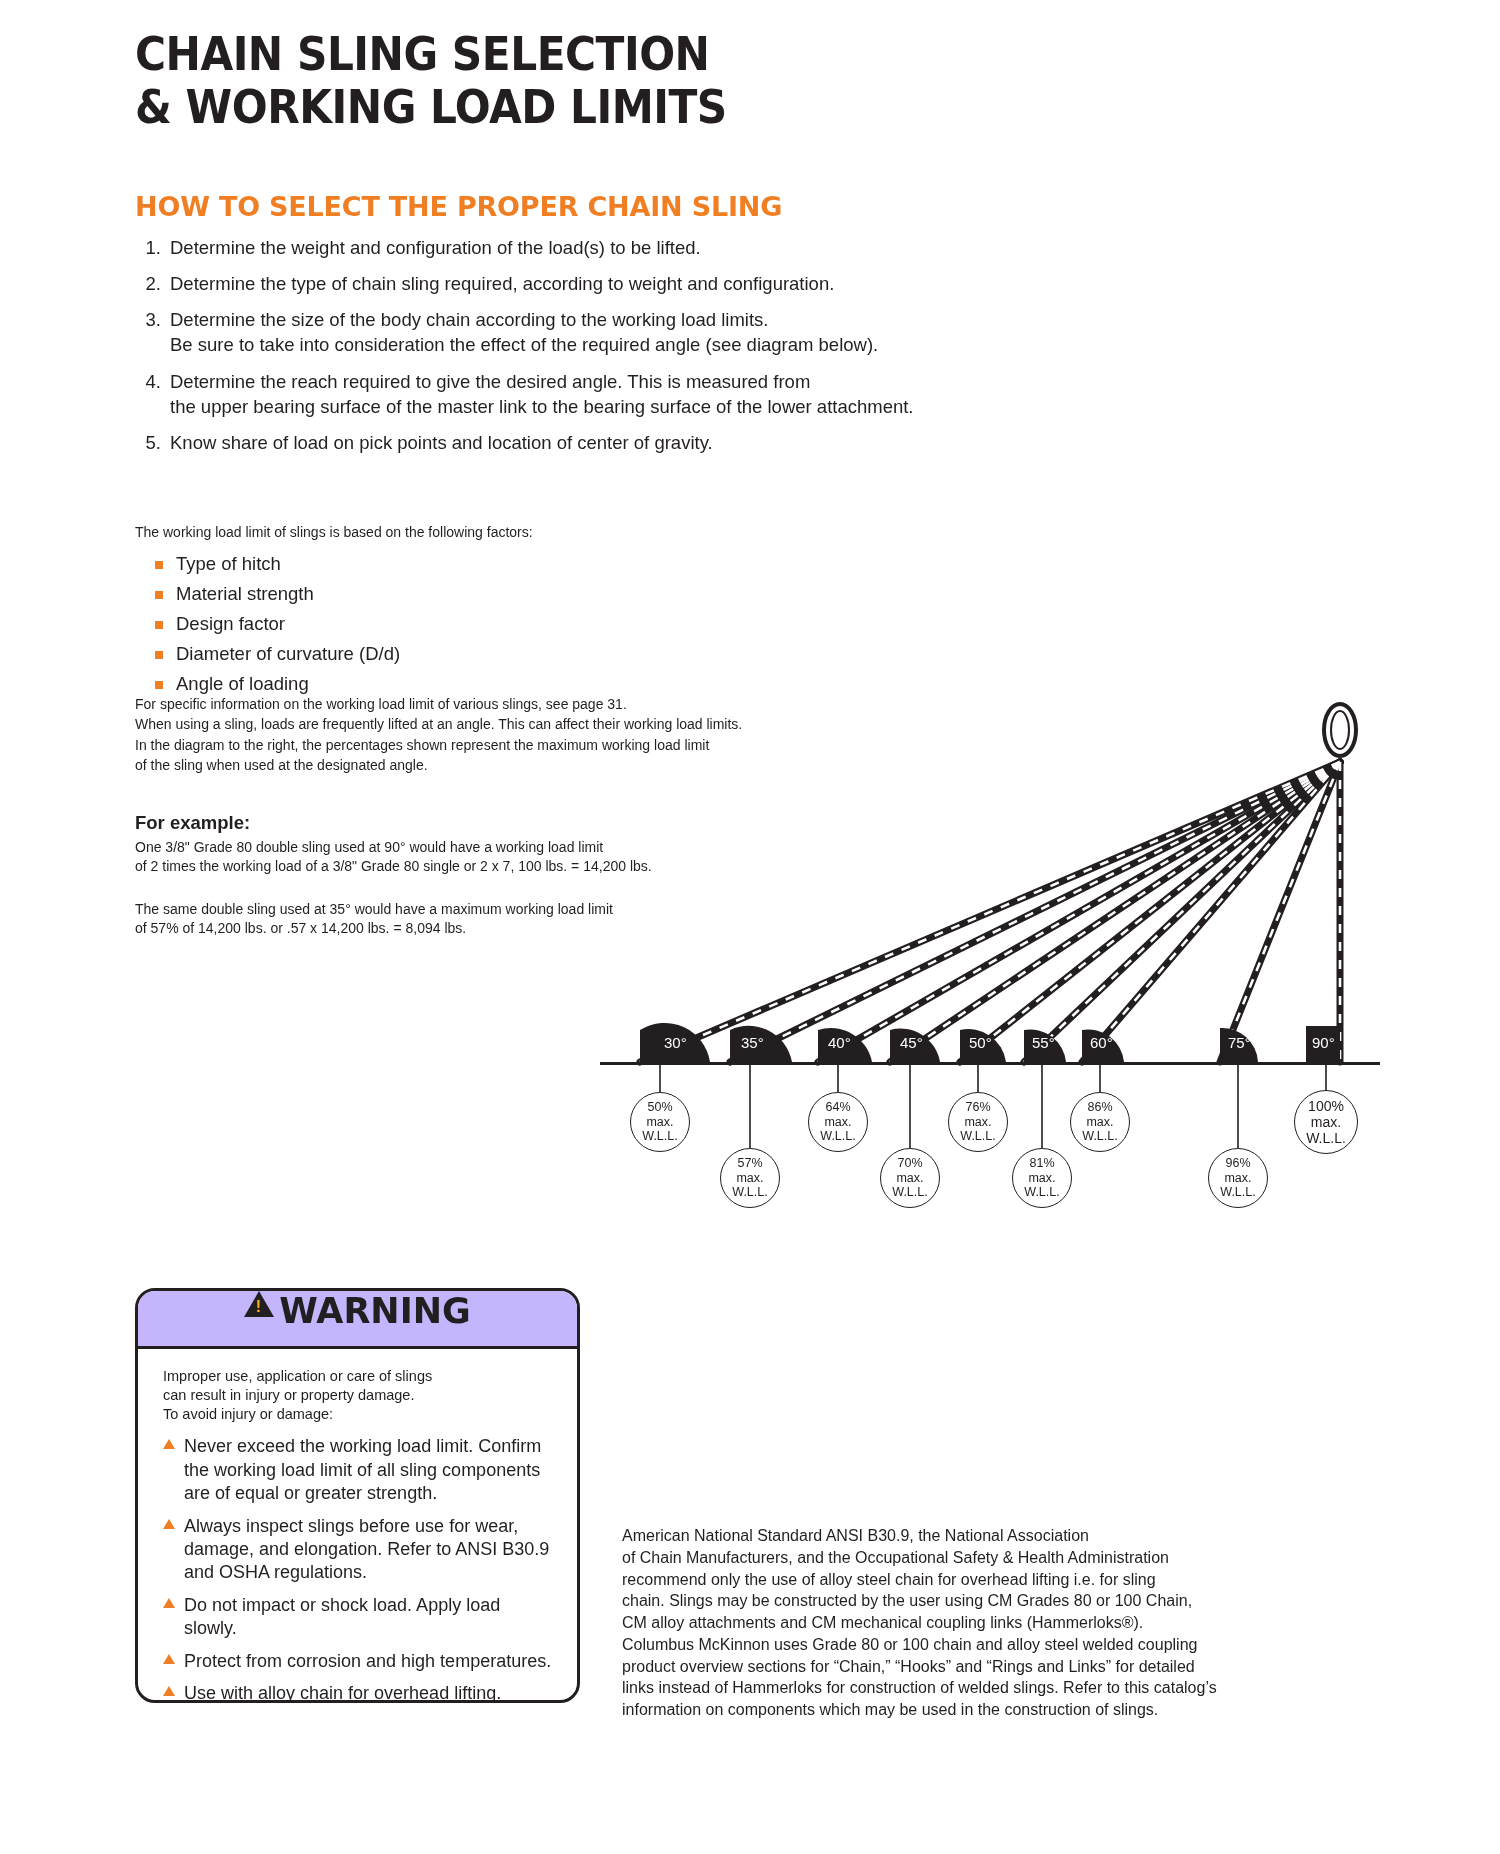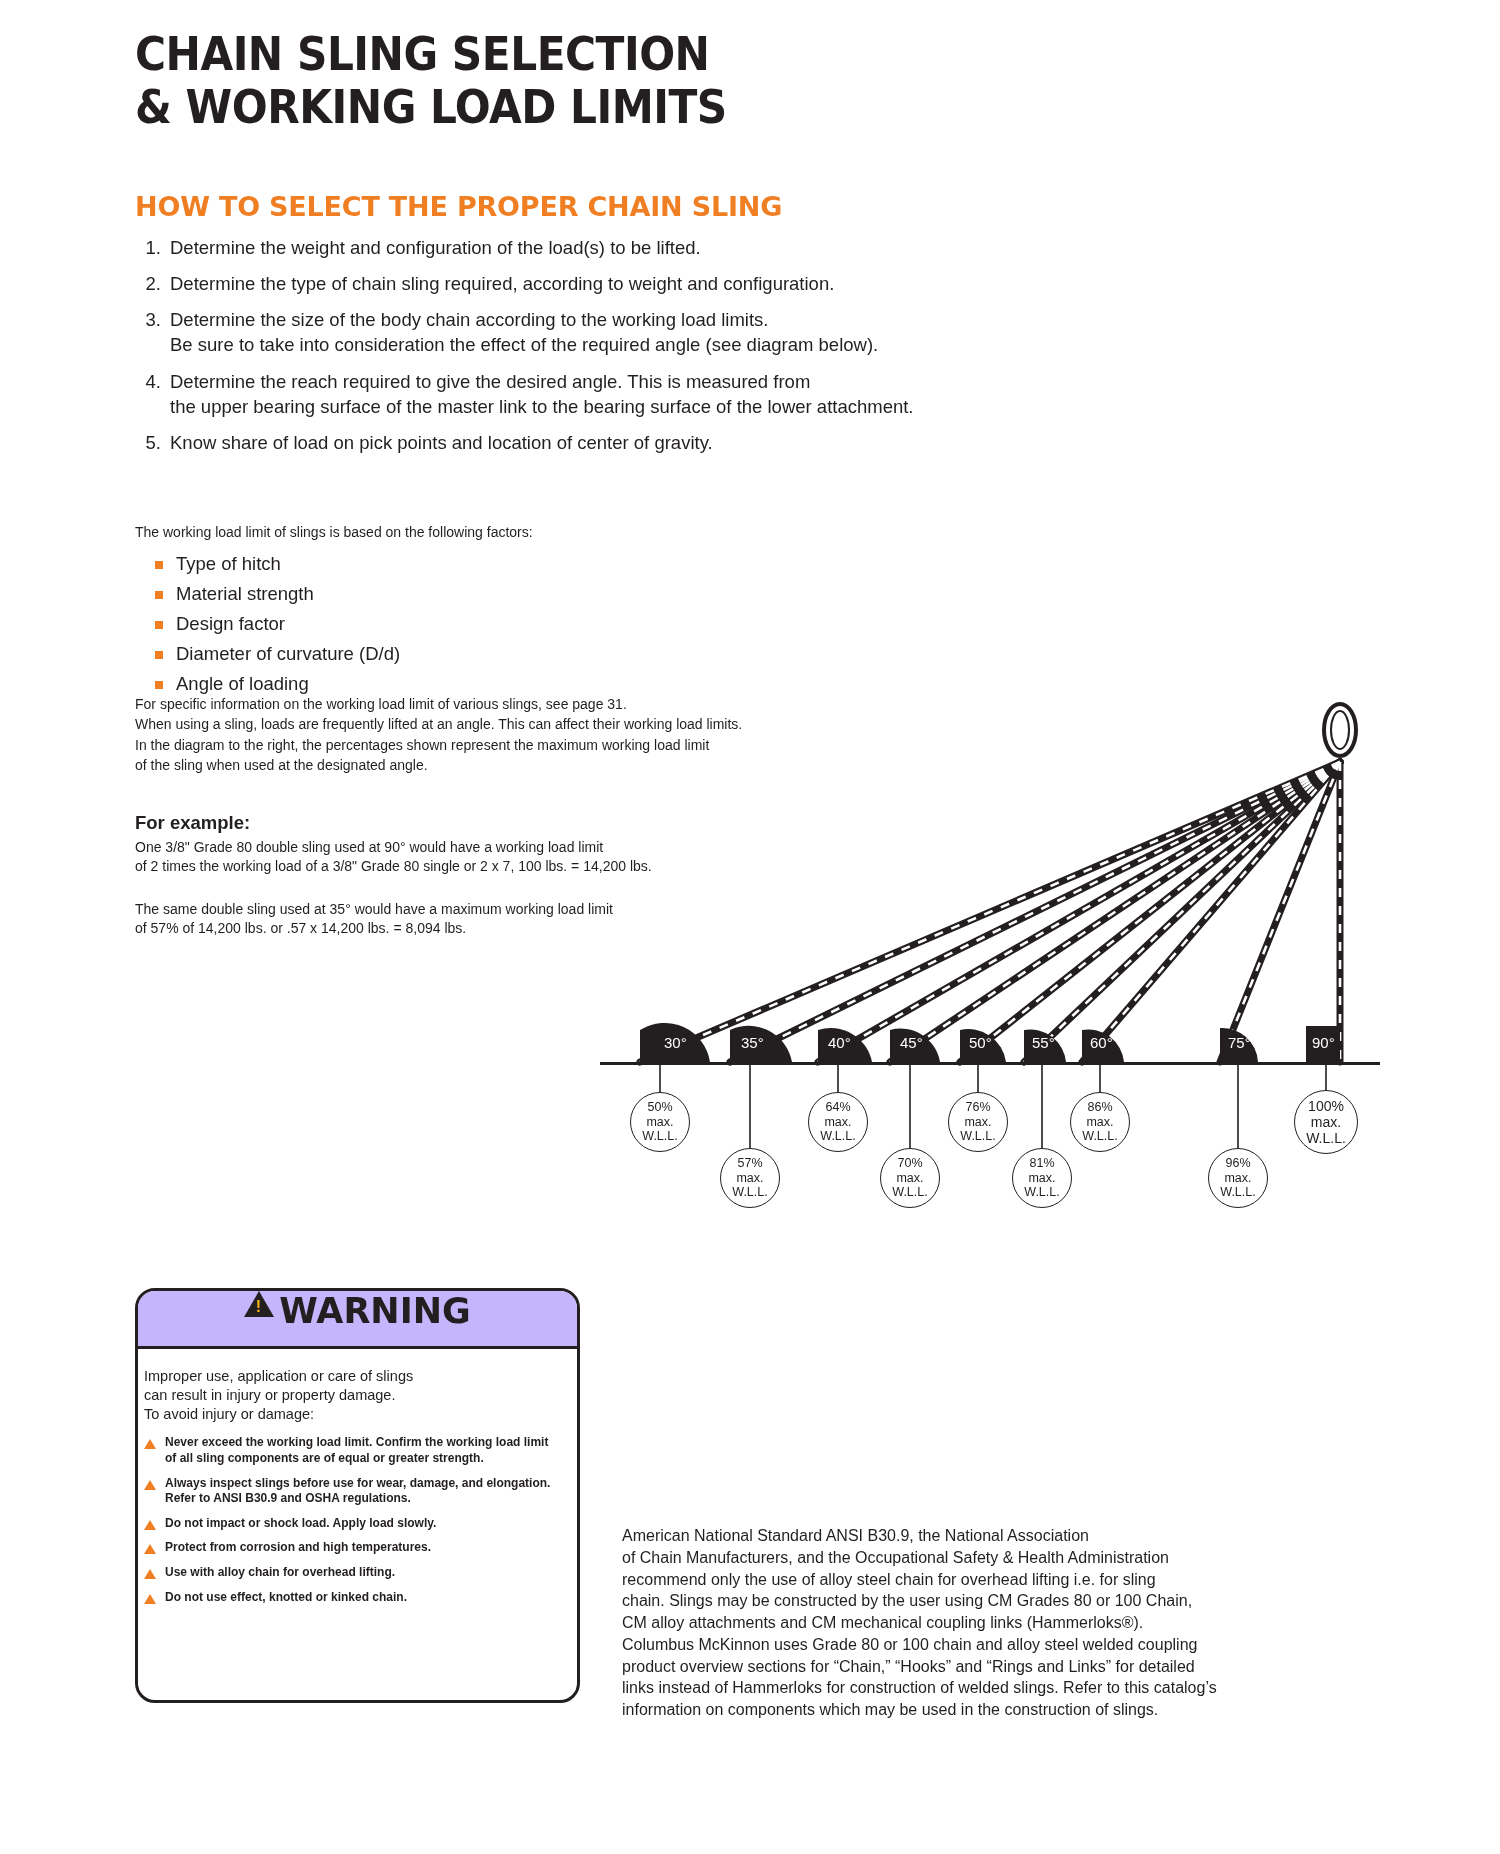--- a/index.html
+++ b/index.html
@@ -121,24 +121,24 @@
   }
   .warn-tri::after {
     content:"!";
     position:absolute;
     left:-3.5px; top:7px;
     color:#f9b316;
     font-size:16px;
     font-weight:bold;
     font-family:"Liberation Sans", sans-serif;
   }
-  .warn-body { padding:18px 20px 10px 6px; font-size:14.5px; line-height:1.32; }
+  .warn-body { padding:18px 20px 10px 25px; font-size:14.5px; line-height:1.32; }
   .warn-body .lead div { white-space:nowrap; }
   .warn-list { margin-top:11px; }
-  .warn-item { display:flex; margin-bottom:9px; font-size:12px; line-height:1.3;font-weight:bold; }
+  .warn-item { display:flex; margin-bottom:9px; font-size:18px; line-height:1.3; }
   .warn-item .tri {
     width:0;height:0;
     border-left:6px solid transparent;
     border-right:6px solid transparent;
     border-bottom:10px solid #f07f24;
     margin-top:4px; margin-right:9px; flex:none;
   }
 
   
   .footnote {

